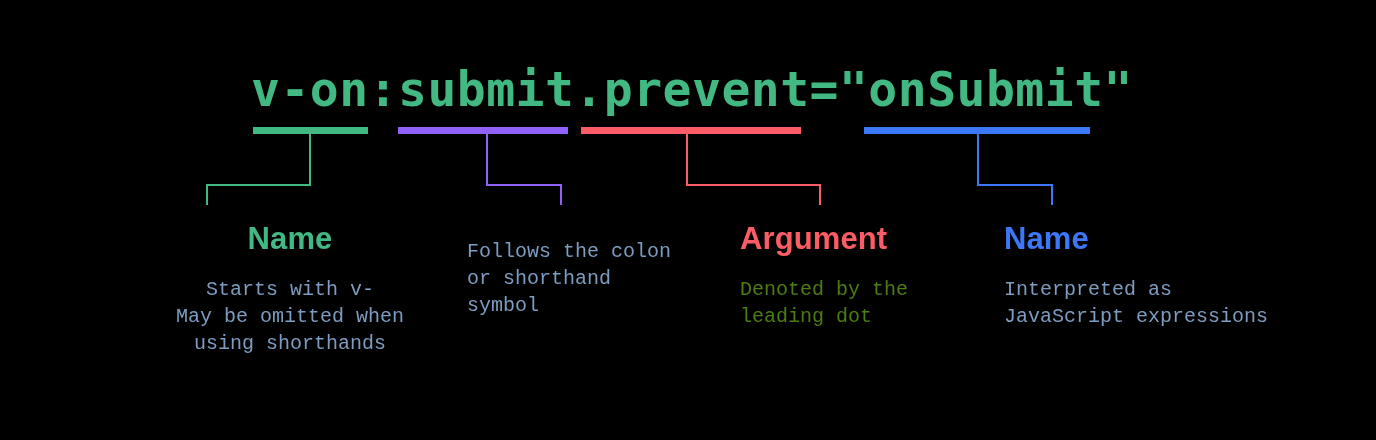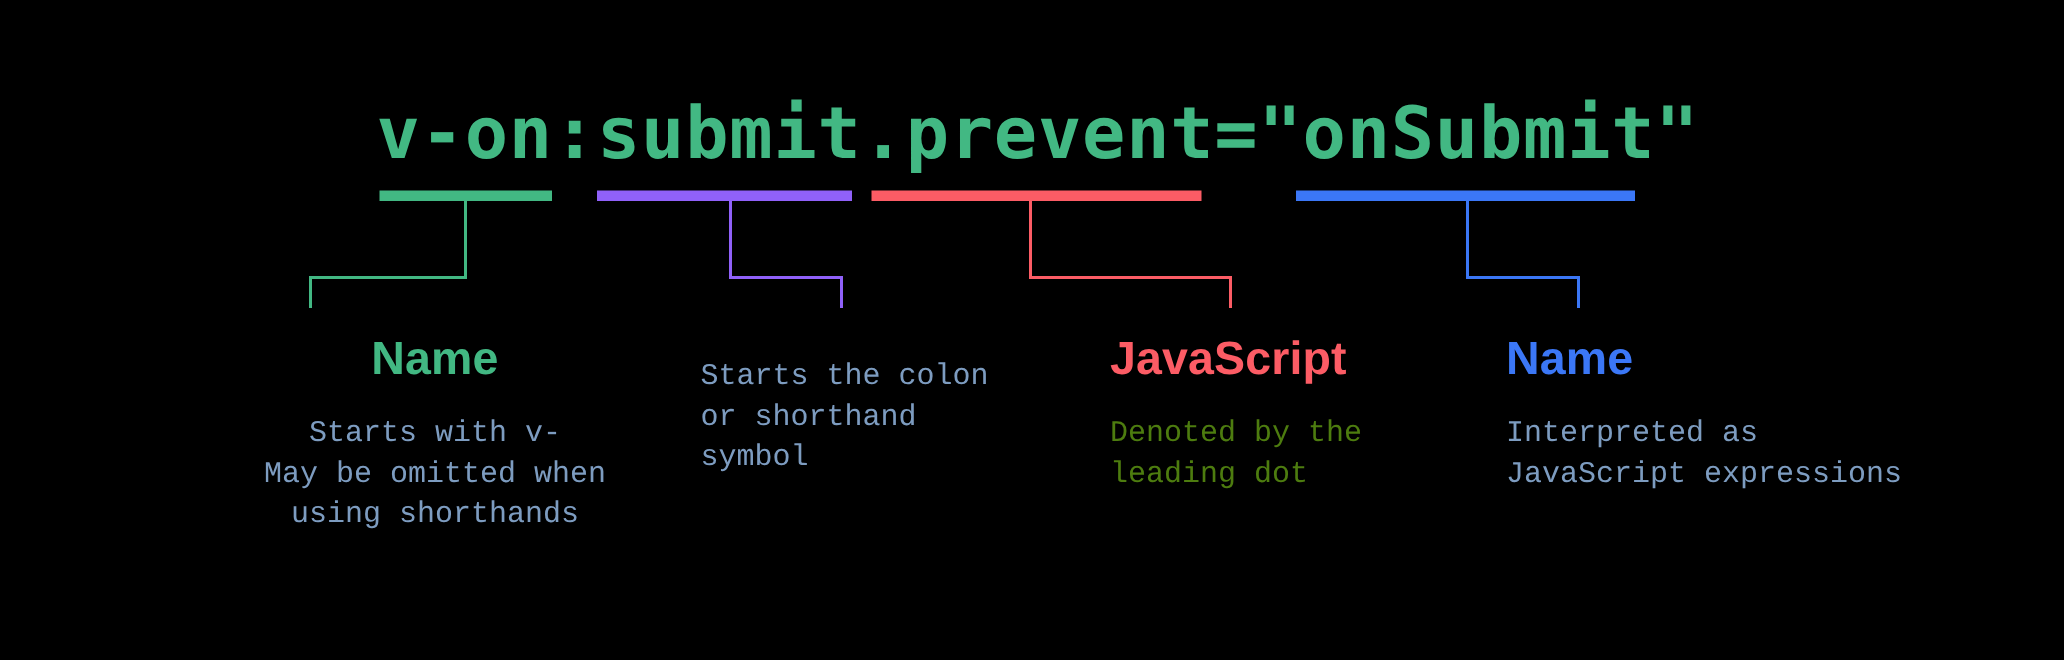--- a/index.html
+++ b/index.html
@@ -98,27 +98,27 @@
     </svg>
 
   <div class="col" id="col-0">
     <div class="col-title" style="color: rgb(66, 184, 131);">Name</div>
     <div class="col-desc" style="color: rgb(125, 156, 192);">Starts with v-
 May be omitted when
 using shorthands</div>
   </div>
 
   <div class="col" id="col-1">
-    <div class="col-desc" style="color: rgb(125, 156, 192);">Starts the colon
+    <div class="col-desc" style="color: rgb(125, 156, 192);">Follows the colon
 or shorthand
 symbol</div>
   </div>
 
   <div class="col" id="col-2">
-    <div class="col-title" style="color: rgb(252, 92, 101);">JavaScript</div>
+    <div class="col-title" style="color: rgb(252, 92, 101);">Argument</div>
     <div class="col-desc" style="color: #4d7c0f;">Denoted by the
 leading dot</div>
   </div>
 
   <div class="col" id="col-3">
     <div class="col-title" style="color: rgb(59, 119, 246);">Name</div>
     <div class="col-desc" style="color: rgb(125, 156, 192);">Interpreted as
 JavaScript expressions</div>
   </div>
 

